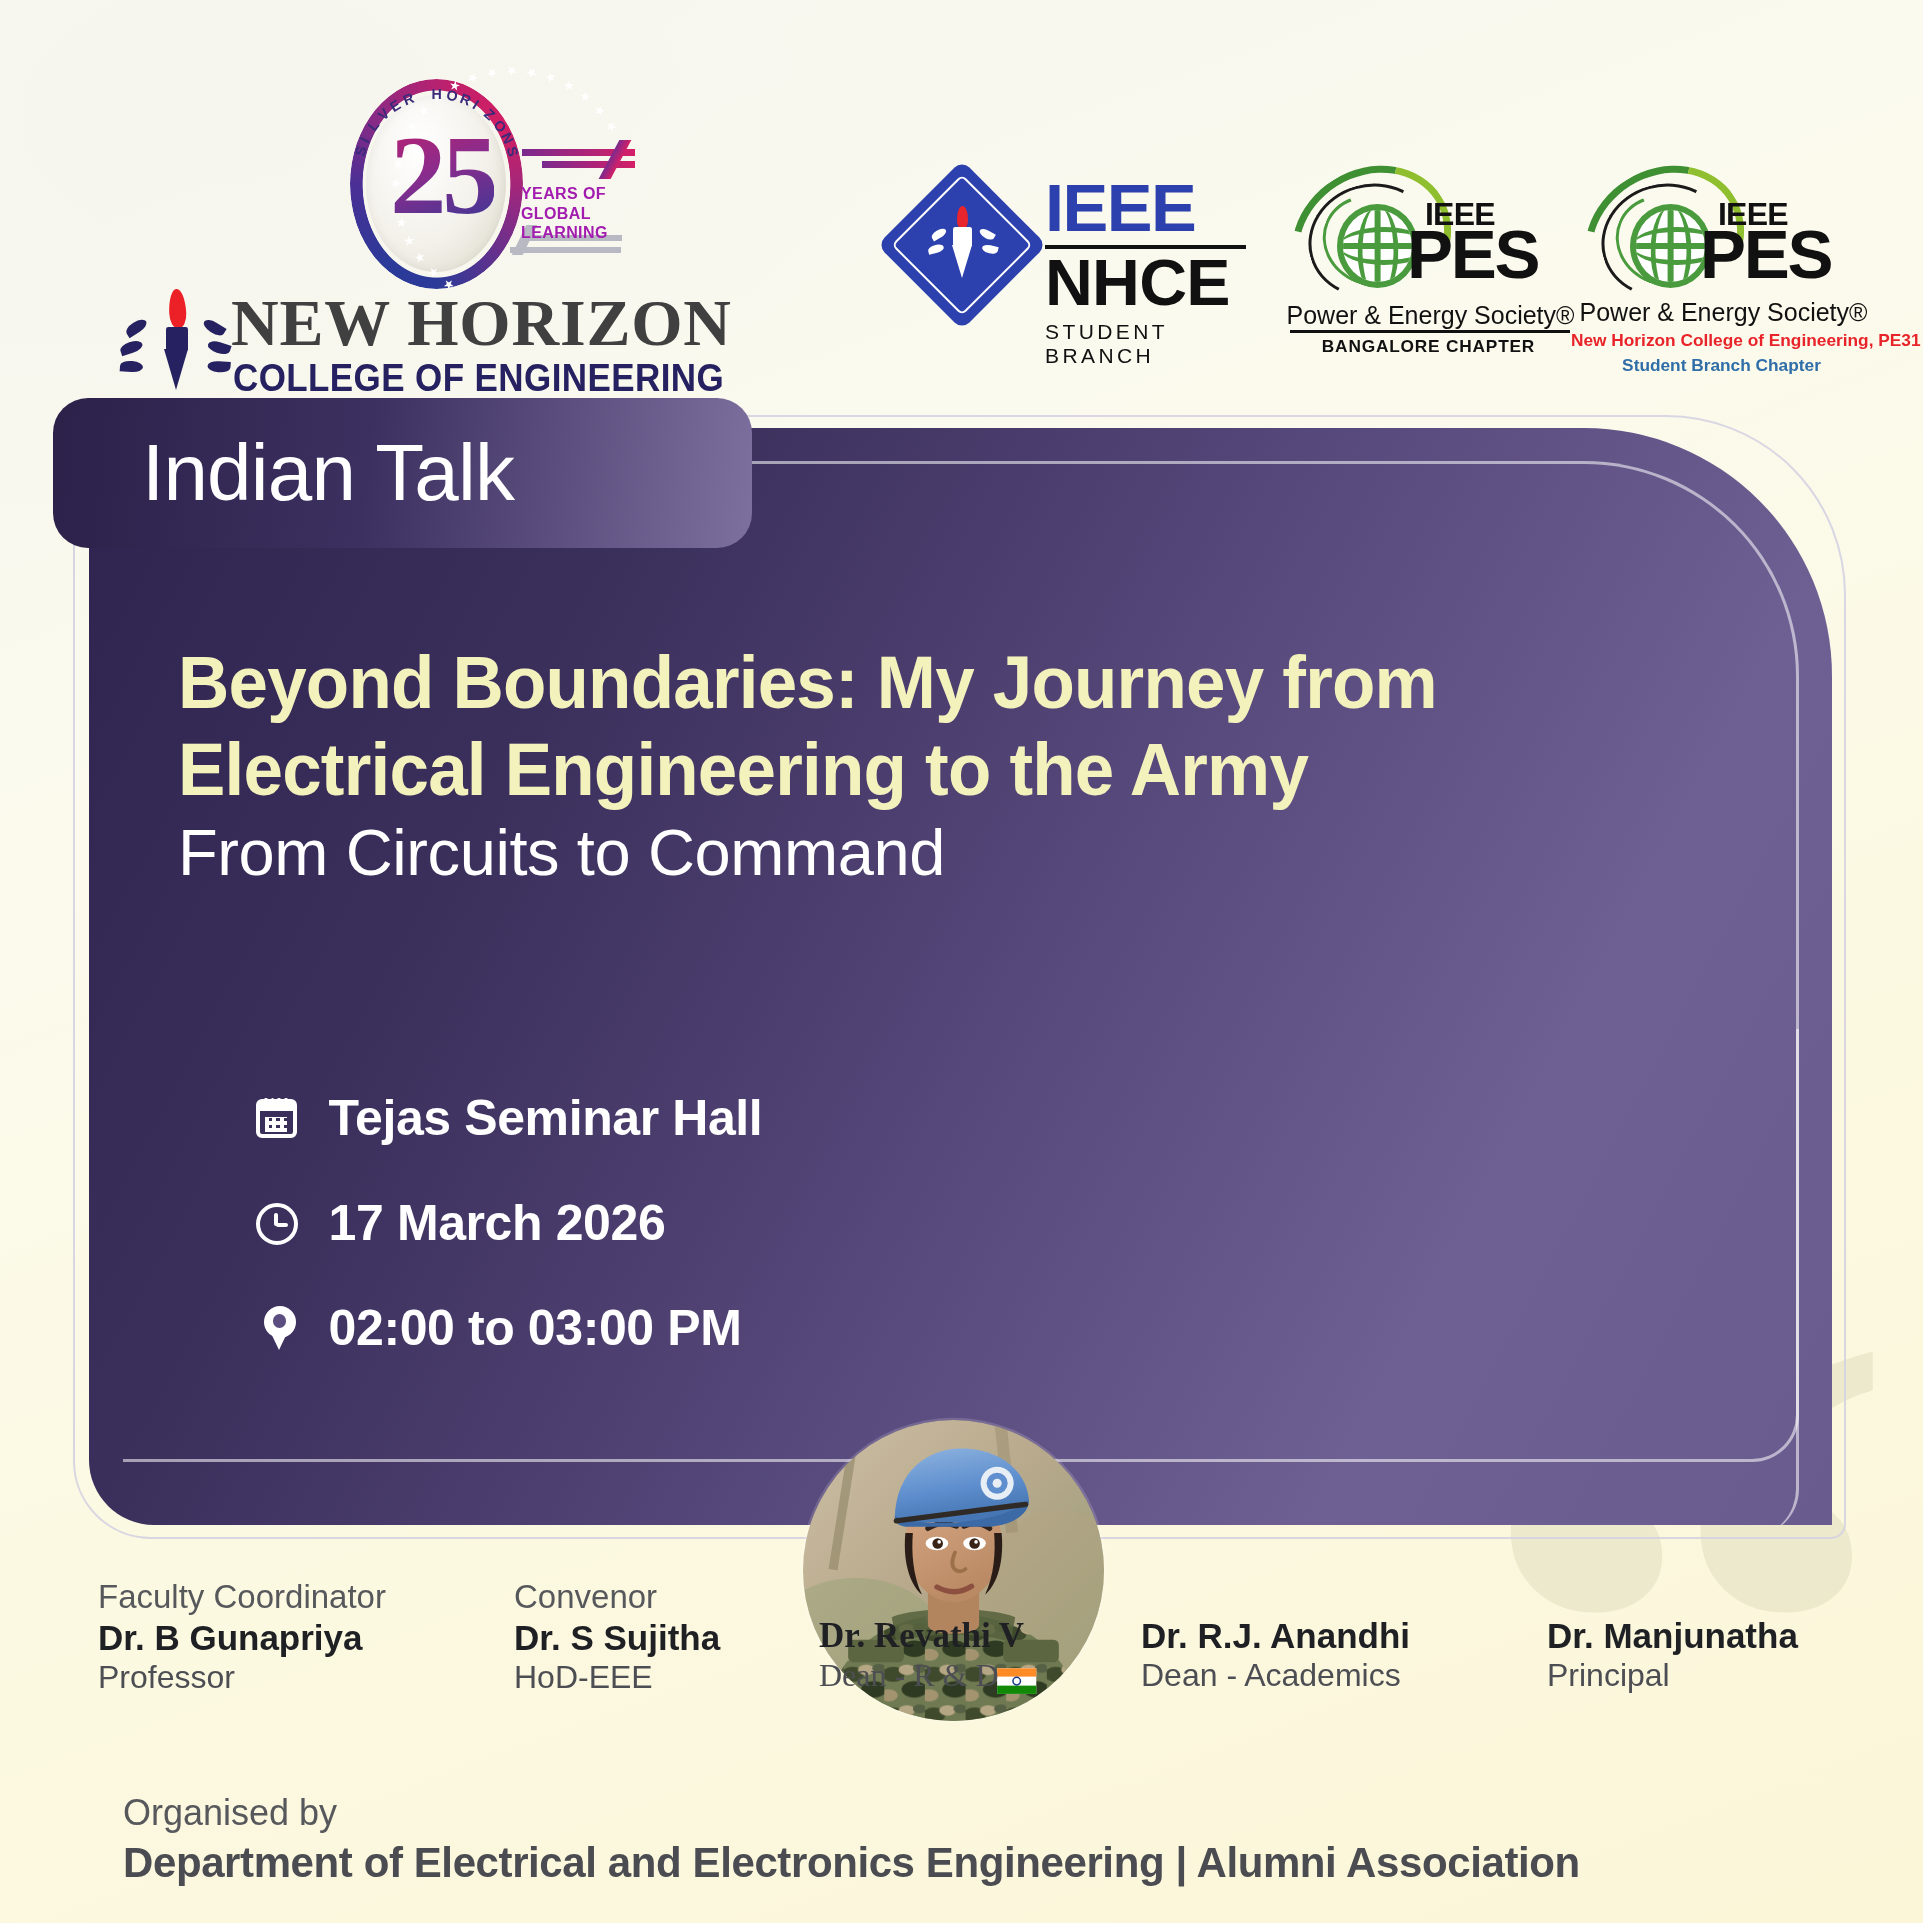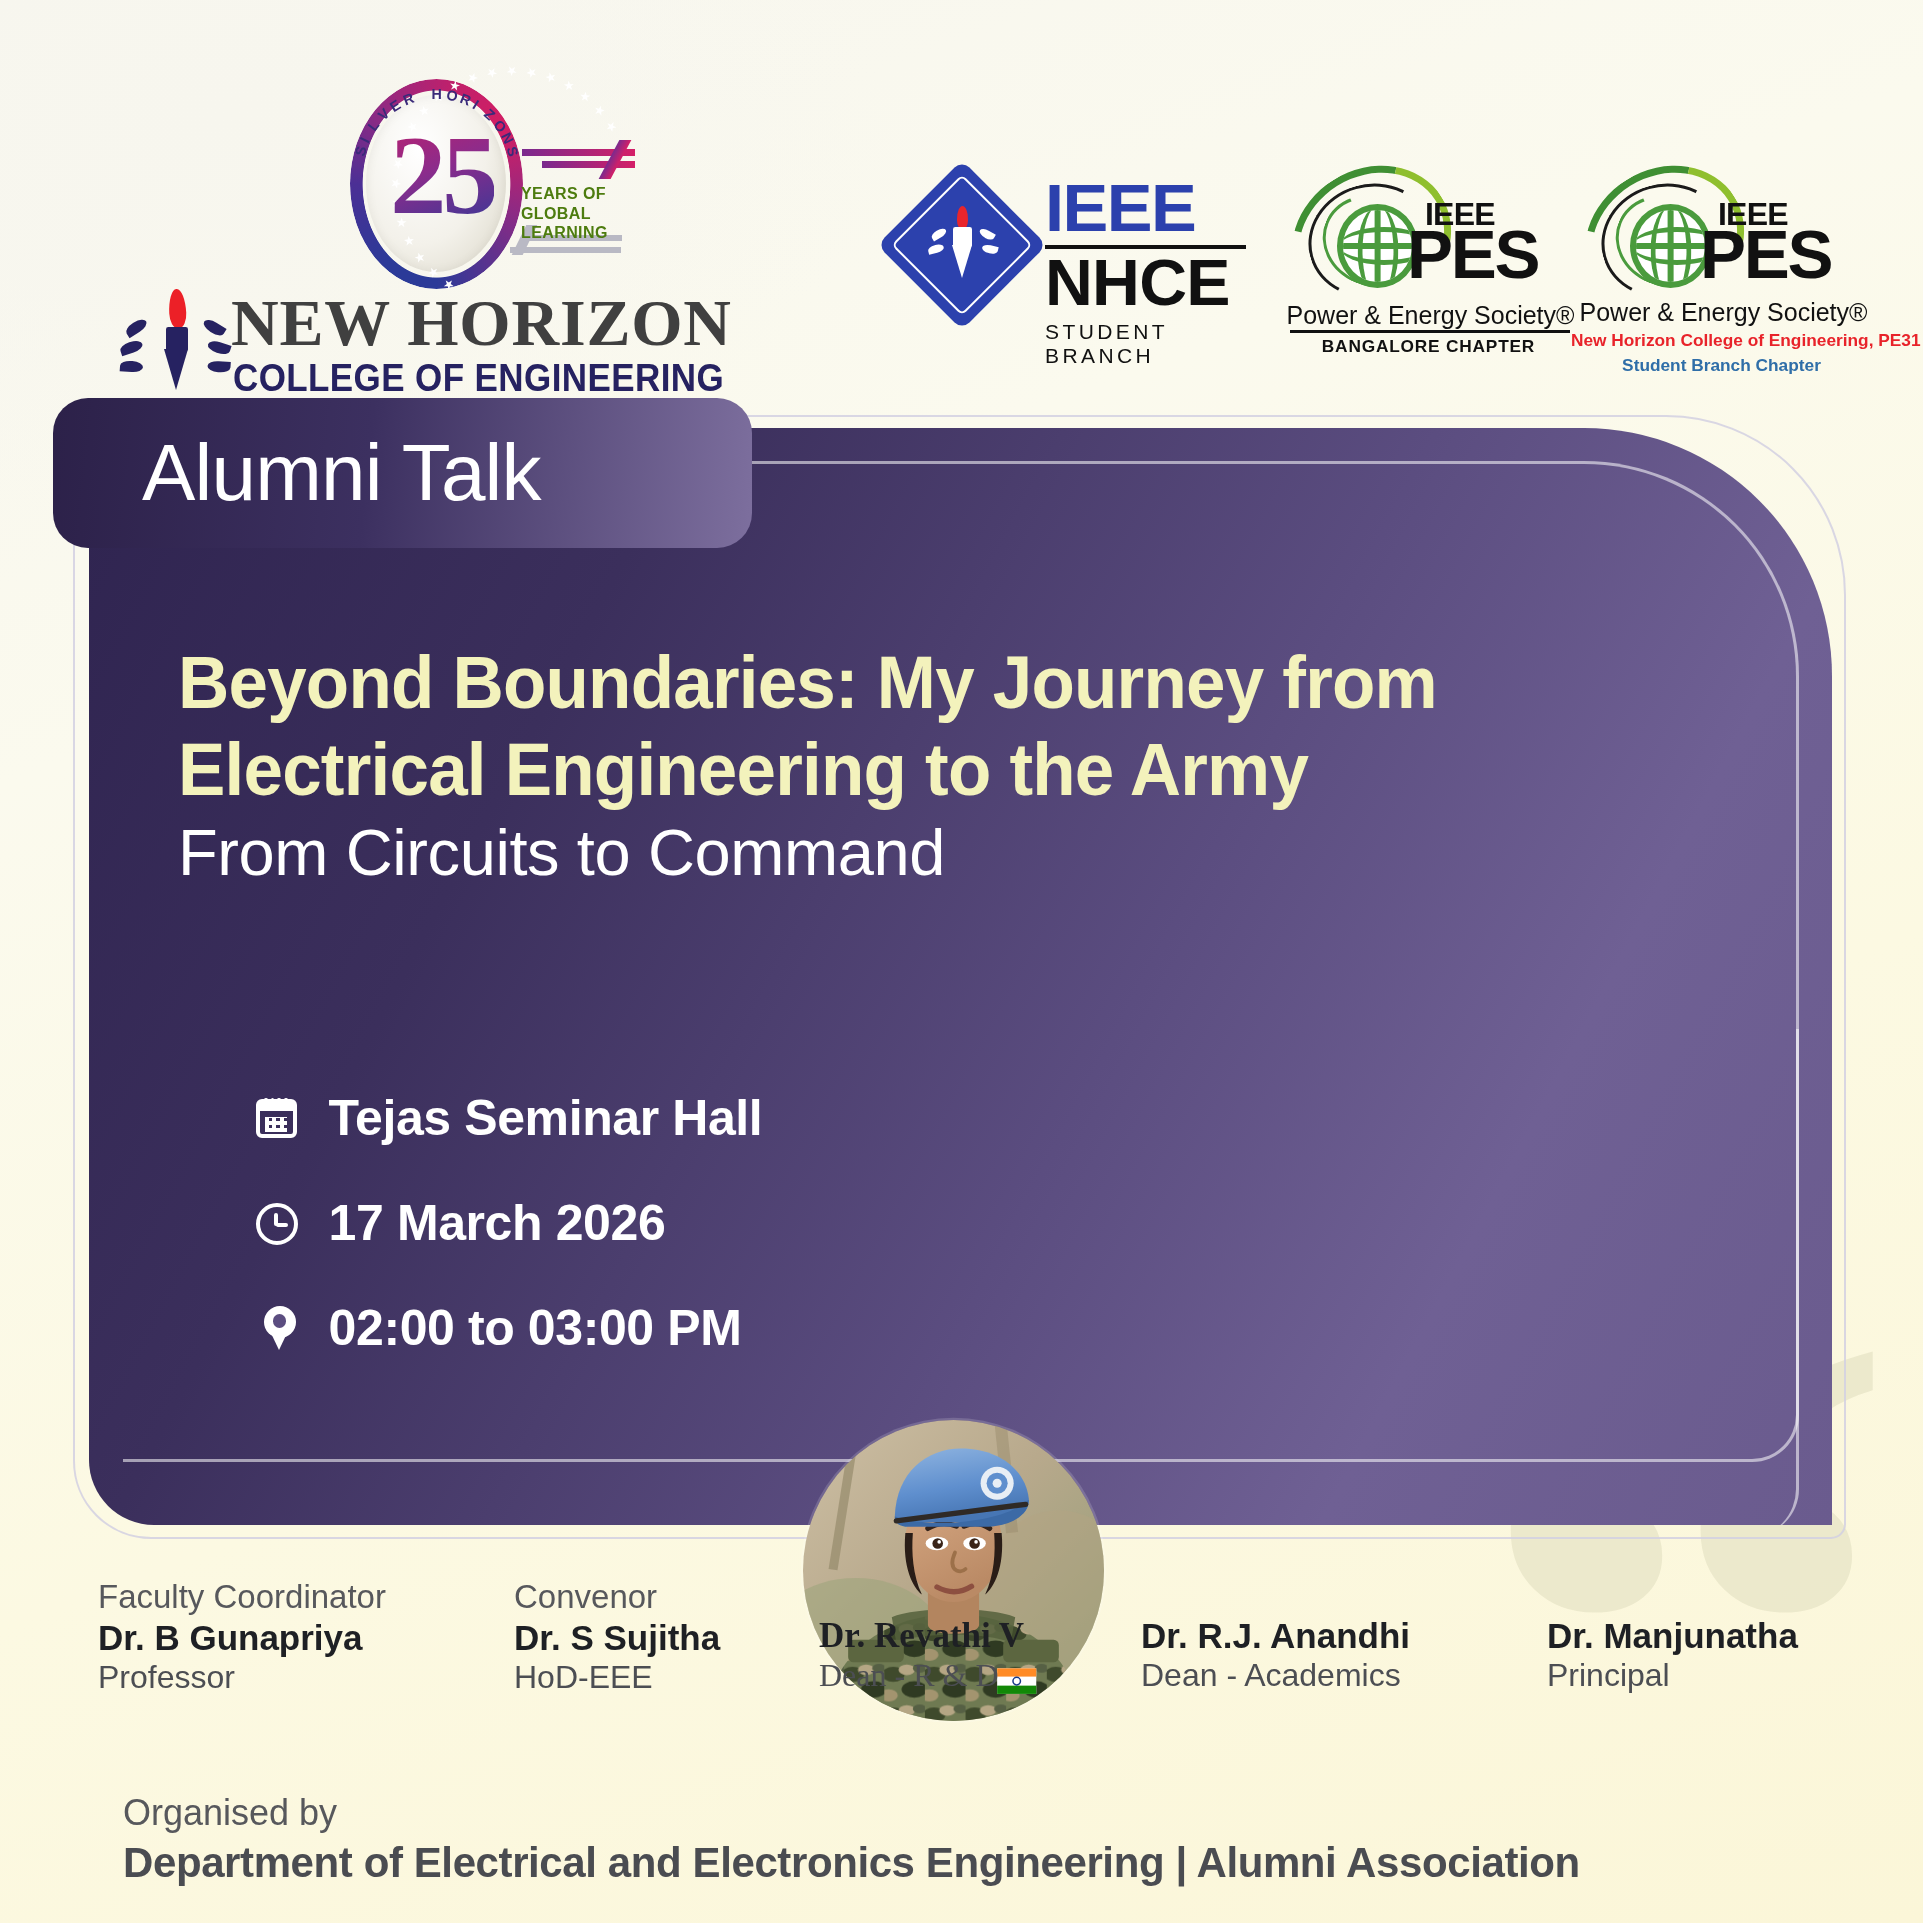--- a/index.html
+++ b/index.html
@@ -71,21 +71,21 @@
     position:absolute; left:16.5px; top:12px; width:167px; height:105px;
     font-size:14.3px; font-weight:700; letter-spacing:1.5px;
     color:#3a2a7a;
   }
   .silver-txt span {
     position:absolute; left:79px; top:3px;
     transform-origin:4.5px 87px; display:block;
   }
   .years-block {
     position:absolute; left:185px; top:113px; width:120px; font-weight:700;
-    color:#4d7c0f; font-size:16px; line-height:1.22; letter-spacing:0.4px;
+    color:#a21caf; font-size:16px; line-height:1.22; letter-spacing:0.4px;
   }
   .arrow-deco {
     position:absolute; left:186px; top:78px; width:113px; height:30px;
   }
   .arrow-deco i {
     position:absolute; height:6.8px; display:block;
     background:linear-gradient(90deg,#7a2a8e,#d41f67);
   }
   .arrow-grey { position:absolute; left:174px; top:158px; width:113px; height:32px; }
   .arrow-grey i { position:absolute; height:6px; display:block; background:#b9b9c4; }
@@ -433,21 +433,21 @@
     <div class="card-inner-stroke"></div>
     <div class="card-inner-stroke2"></div>
 
     <div class="card-body">
       <div class="talk-title">Beyond Boundaries: My Journey from Electrical Engineering to the Army</div>
       <div class="talk-sub">From Circuits to Command</div>
     </div>
   </div>
 
   <div class="tab">
-    <span class="tab-label">Alumni Talk</span>
+    <span class="tab-label">Indian Talk</span>
   </div>
 
   <div class="detail-row">
     <div class="dline">
       <span class="ico">
         <span class="ico-cal">
           <span class="cal-tick" style="left:3.8px;"></span>
           <span class="cal-tick" style="left:10.5px;"></span>
           <span class="cal-tick" style="left:17.3px;"></span>
           <span class="cal-tick" style="left:24px;"></span>

